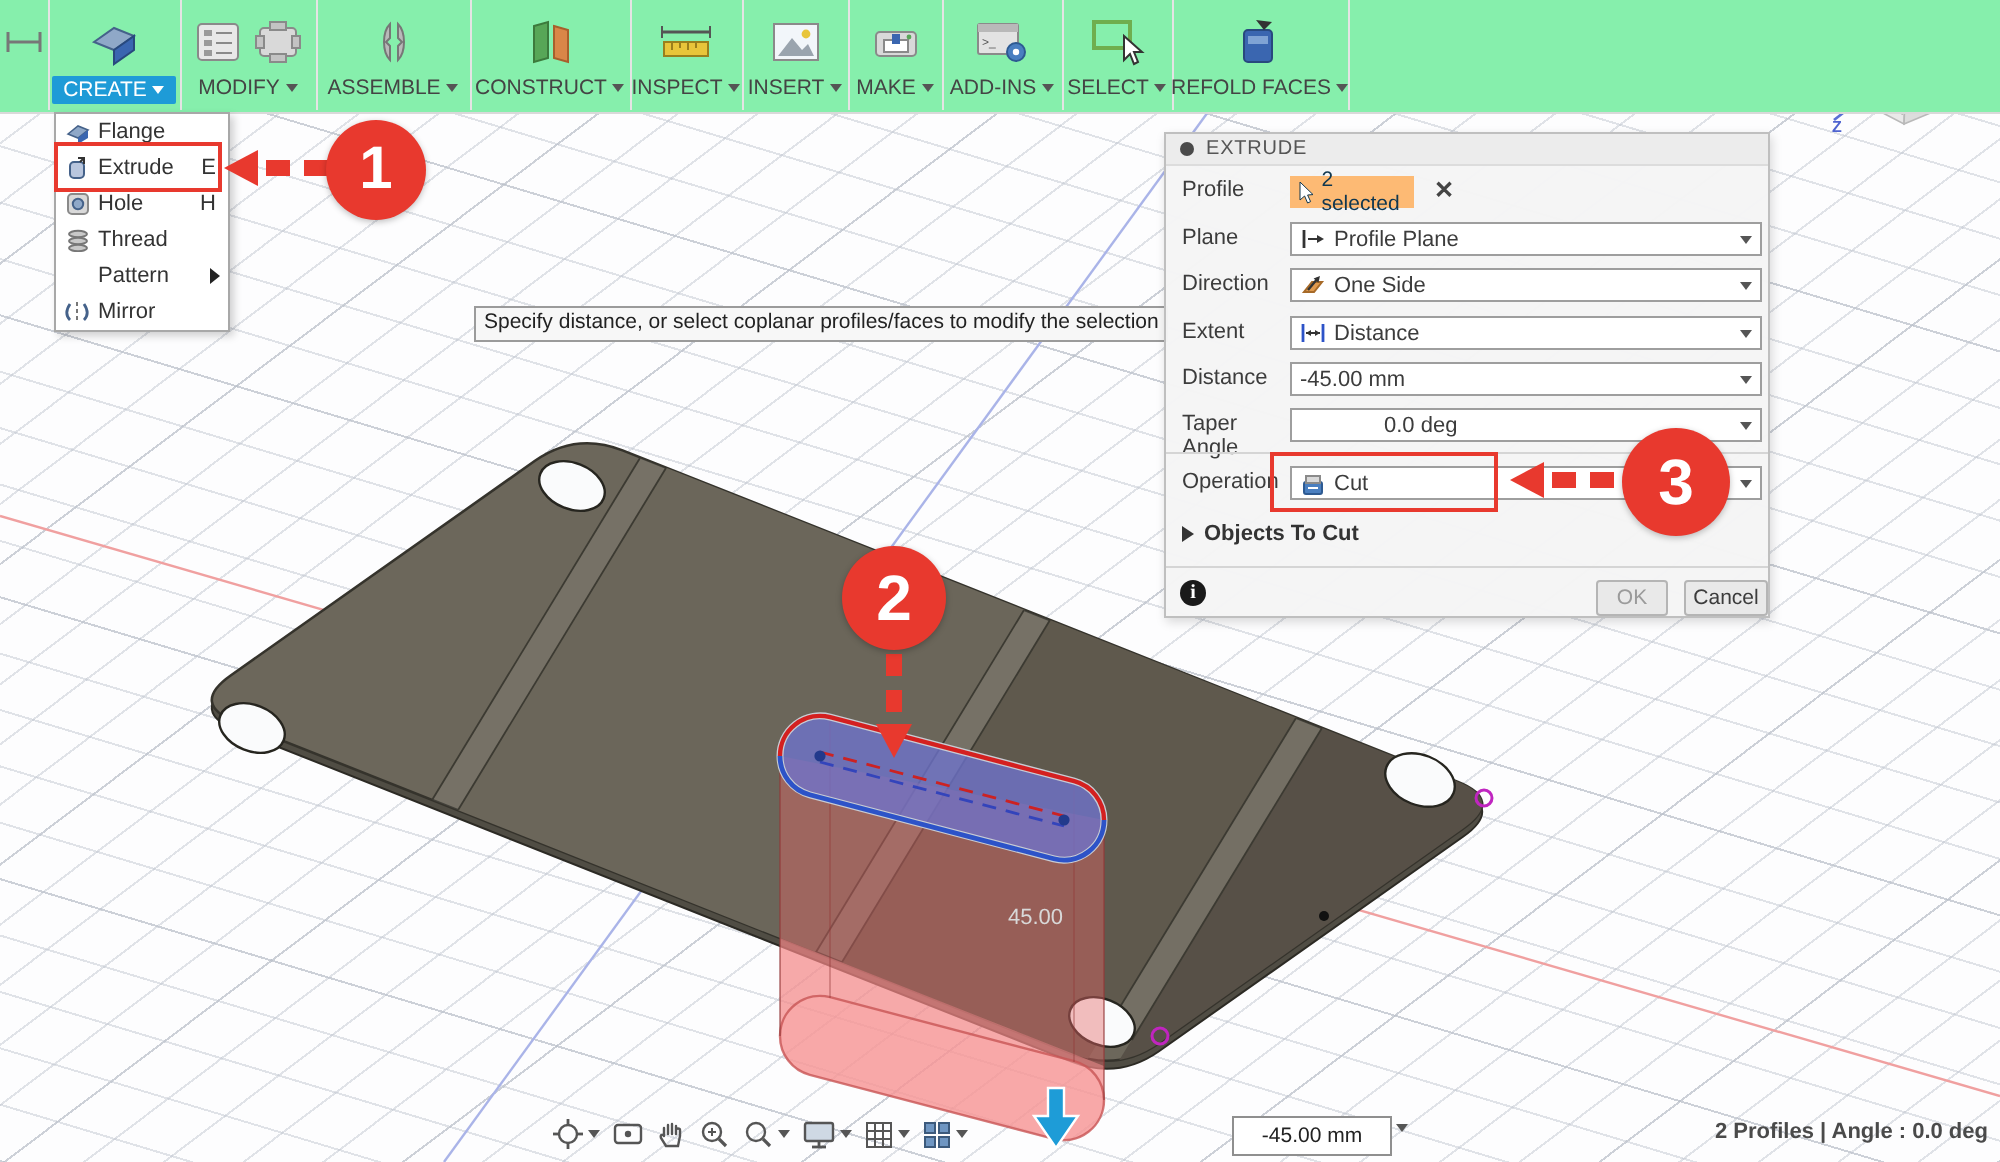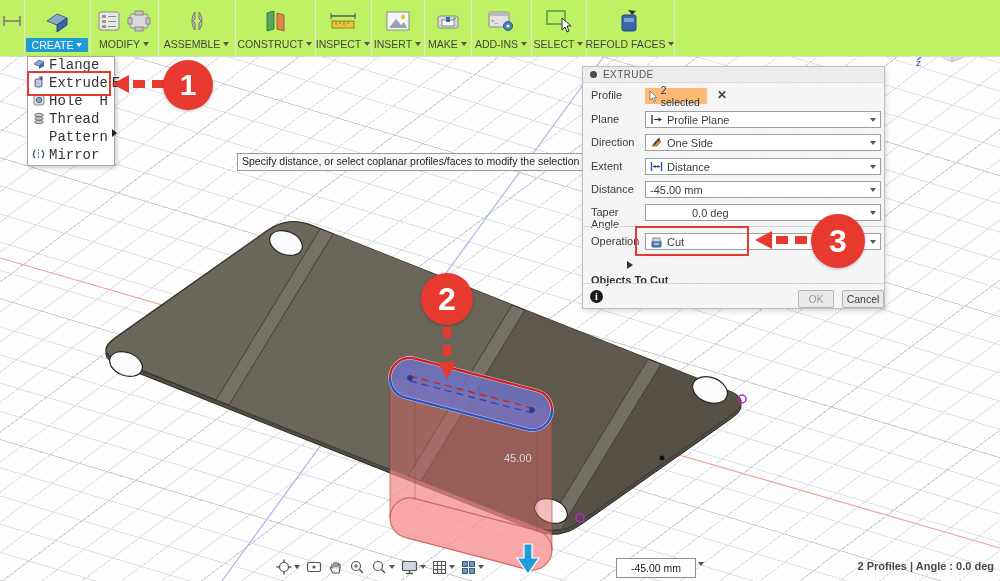--- a/index.html
+++ b/index.html
@@ -8,34 +8,34 @@
        -webkit-font-smoothing:antialiased;}
   
   #viewport{position:absolute;left:0;top:56px;right:0;bottom:0;background-color:#fdfdfe;
     background-image:
       repeating-linear-gradient(16.7deg, rgba(188,194,204,.45) 0 1px, transparent 1px 27px),
       repeating-linear-gradient(323deg,  rgba(188,194,204,.45) 0 1px, transparent 1px 24px),
       repeating-linear-gradient(16.7deg, rgba(164,171,182,.40) 0 1px, transparent 1px 135px),
       repeating-linear-gradient(323deg,  rgba(164,171,182,.40) 0 1px, transparent 1px 120px);}
   #scene{position:absolute;left:0;top:0;z-index:2;}
   
-  #toolbar{position:absolute;left:0;top:0;width:1000px;height:56px;background:#bef264;
+  #toolbar{position:absolute;left:0;top:0;width:1000px;height:56px;background:#86efac;
            border-bottom:1px solid #d9d9d9;z-index:10;text-align:right;}
   .tgroup{position:absolute;top:0;height:55px;border-right:1px solid #e4e4e4;
           display:flex;flex-direction:column;align-items:center;justify-content:flex-start;}
   .tgroup .icons{height:34px;display:flex;align-items:center;gap:6px;padding-top:4px;}
   .tlabel{font-size:10.5px;color:#444;display:flex;align-items:center;gap:3px;white-space:nowrap;}
   .tlabel.blue{background:#1e9bd7;color:#fff;padding:1px 6px;border-radius:1px;}
   .caret{width:0;height:0;border-left:3.5px solid transparent;border-right:3.5px solid transparent;
          border-top:4px solid #555;display:inline-block;}
   .tlabel.blue .caret{border-top-color:#fff;}
   
   #createMenu{position:absolute;left:27px;top:56px;width:86px;background:#fff;
               border:1px solid #a8a8a8;box-shadow:2px 2px 4px rgba(0,0,0,.18);z-index:20;}
-  .mitem{height:18px;display:flex;align-items:flex-start;gap:4px;padding:0 4px;font-size:14px;color:#333;font-family:Liberation Mono, monospace;}
+  .mitem{height:18px;display:flex;align-items:center;gap:4px;padding:0 4px;font-size:11px;color:#333;}
   .mitem .mico{width:13px;height:13px;flex:0 0 13px;display:flex;align-items:center;justify-content:center;}
   .mitem .mlabel{flex:1;}
   .mitem .mshort{color:#333;padding-right:2px;}
   .submenu-arrow{width:0;height:0;border-top:4px solid transparent;border-bottom:4px solid transparent;
                  border-left:5px solid #222;}
   
   #tooltip{position:absolute;left:237px;top:153px;height:14px;padding:1px 4px;background:#f7f7f7;
            border:1px solid #9b9b9b;font-size:10.5px;color:#222;z-index:6;white-space:nowrap;}
   
   #dialog{position:absolute;left:582px;top:66px;width:301px;height:241px;background:rgba(245,245,245,.97);
@@ -453,21 +453,21 @@
     <div class="combo" style="top:166px;">
       <svg width="13" height="12">
           <rect x="2" y="5" width="9" height="6" rx="1" fill="#4a7fc0" stroke="#2d5a92"></rect>
           <rect x="3" y="2" width="7" height="3.5" fill="#d9d9d9" stroke="#8a8a8a"></rect>
           <line x1="4" y1="8" x2="9" y2="8" stroke="#fff"></line>
         </svg>
       <span>Cut</span>
       <span class="caret"></span>
     </div>
 
-    <div id="objRow" style="top:194px;flex-direction:column;">
+    <div id="objRow" style="top:194px;">
       <span class="tri-right"></span>
       <span>Objects To Cut</span>
     </div>
 
     <div class="dsep" style="top:216px;"></div>
 
     <div id="infoIcon">i</div>
     <div class="dlgbtn" style="left:215px;top:223px;width:34px;color:#9b9b9b;">OK</div>
     <div class="dlgbtn" style="left:259px;top:223px;width:40px;color:#3c3c3c;">Cancel</div>
   </div>

